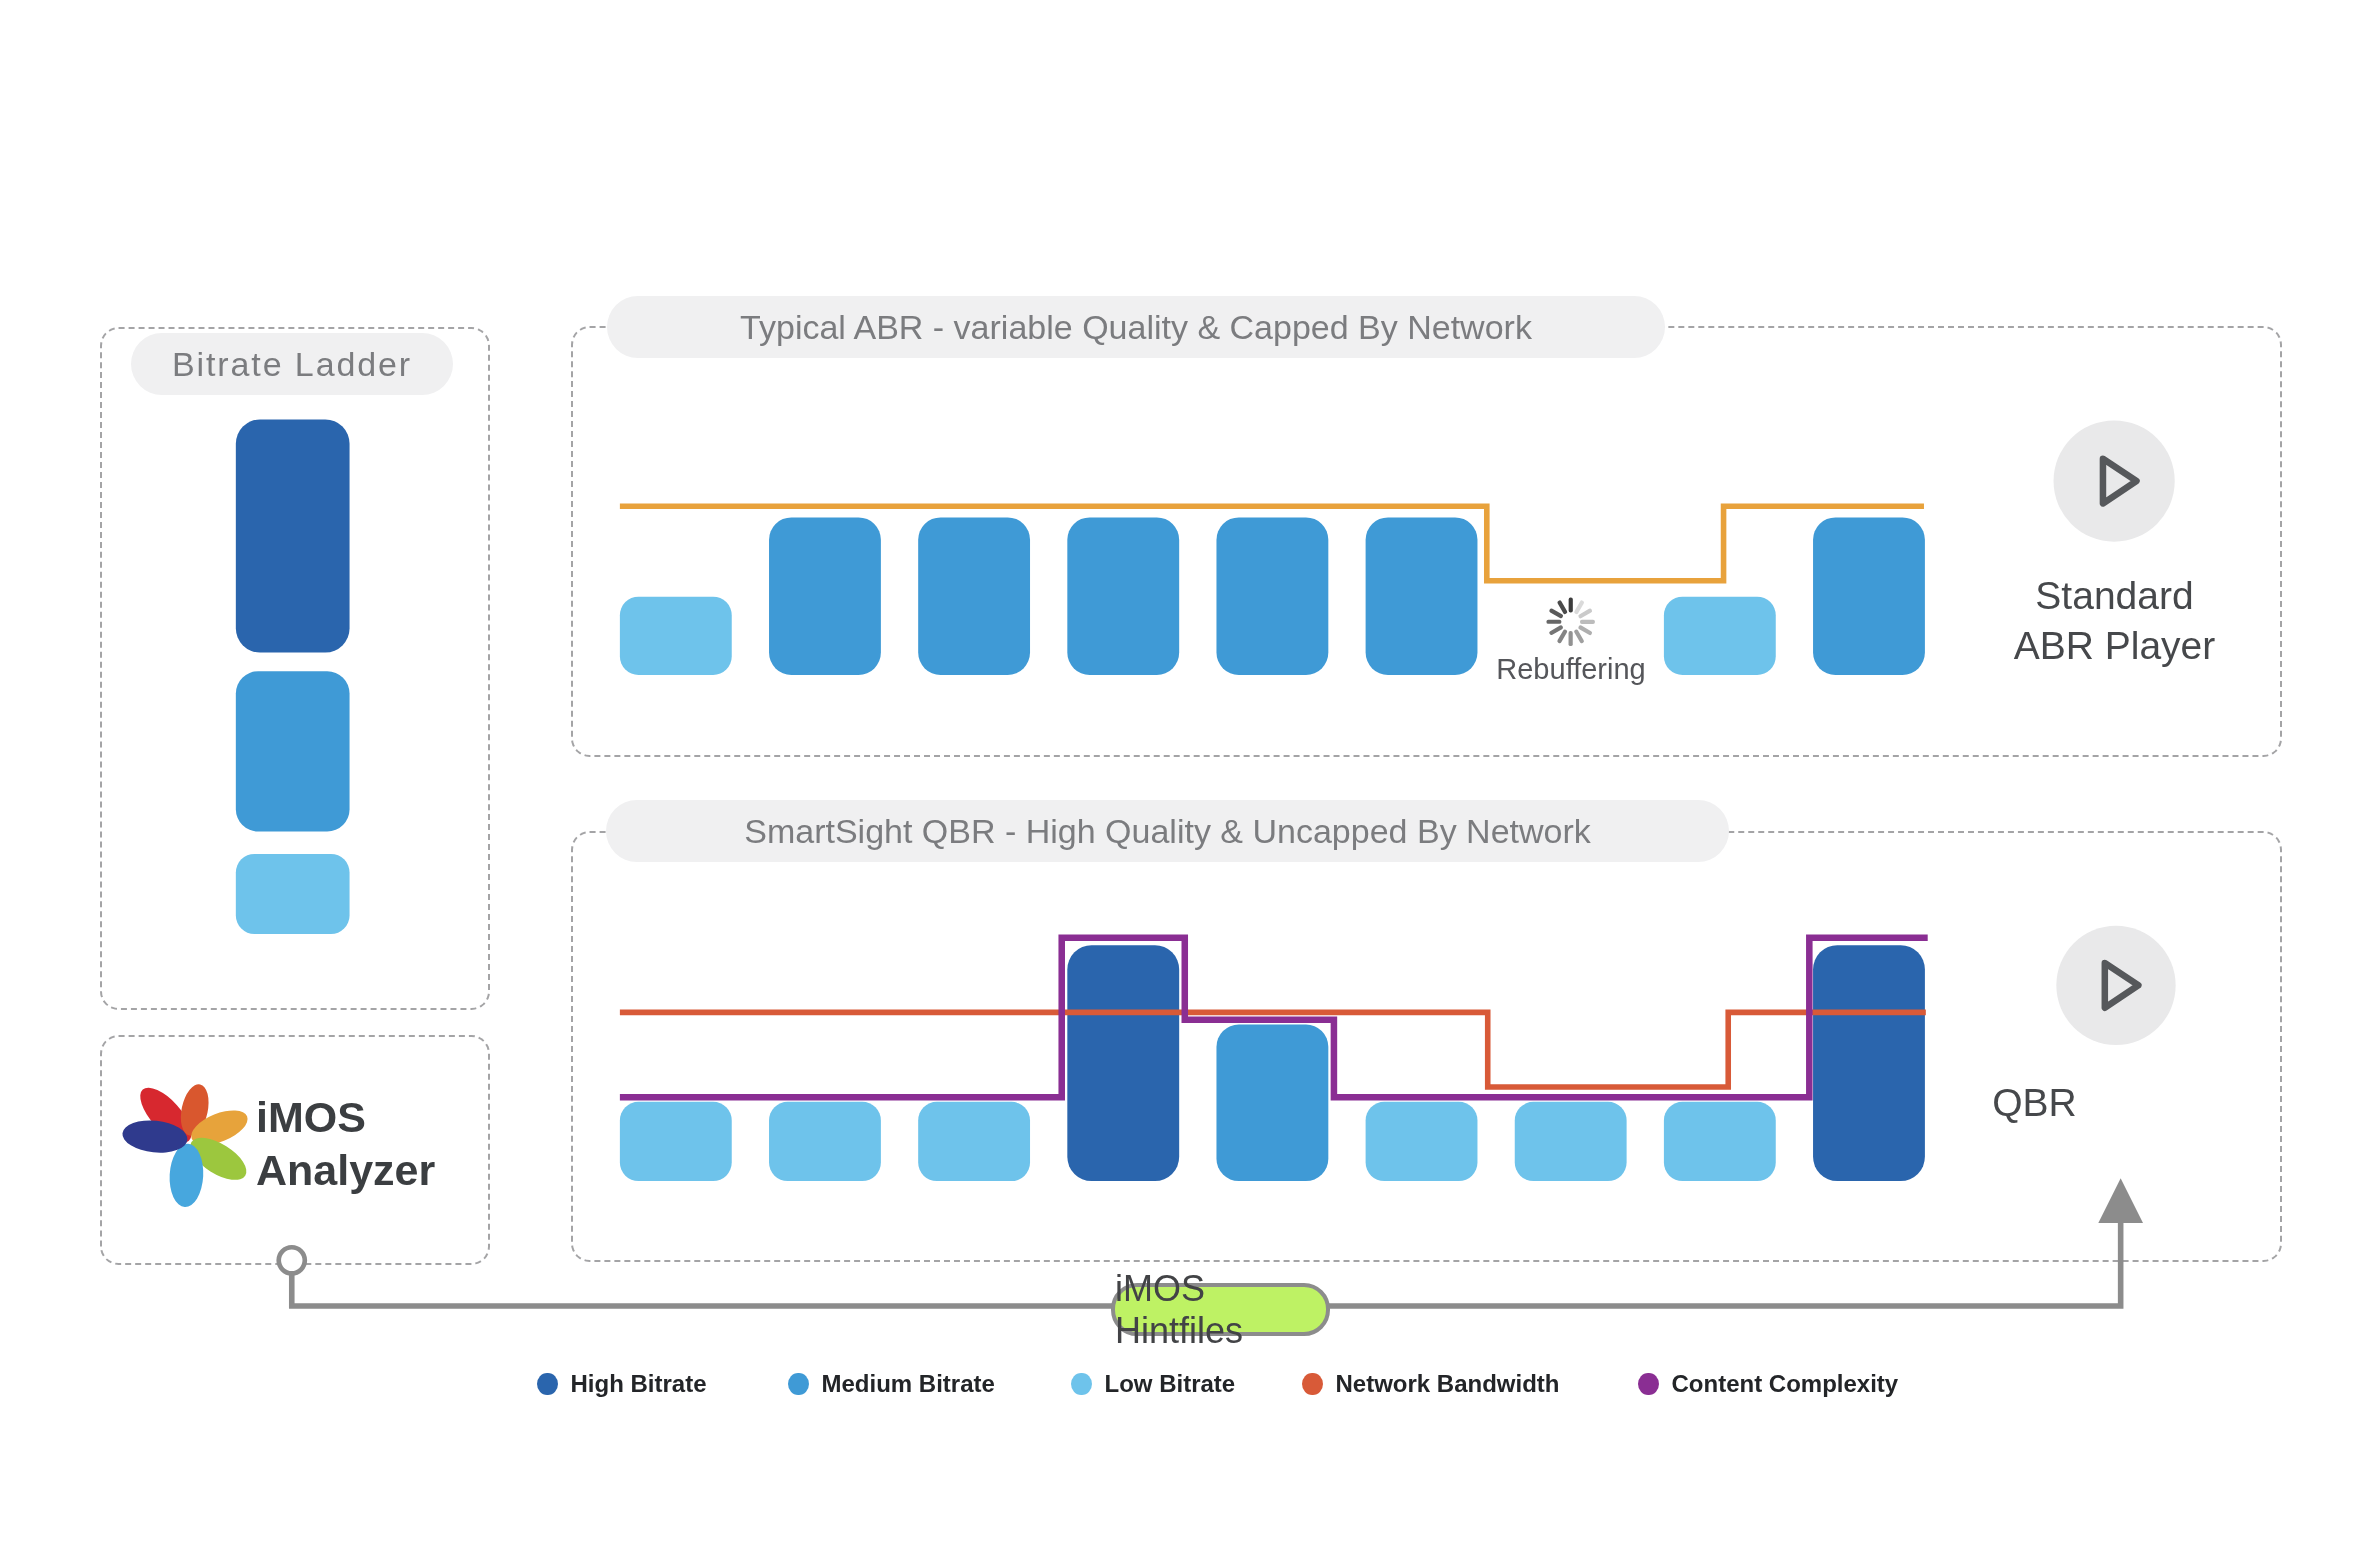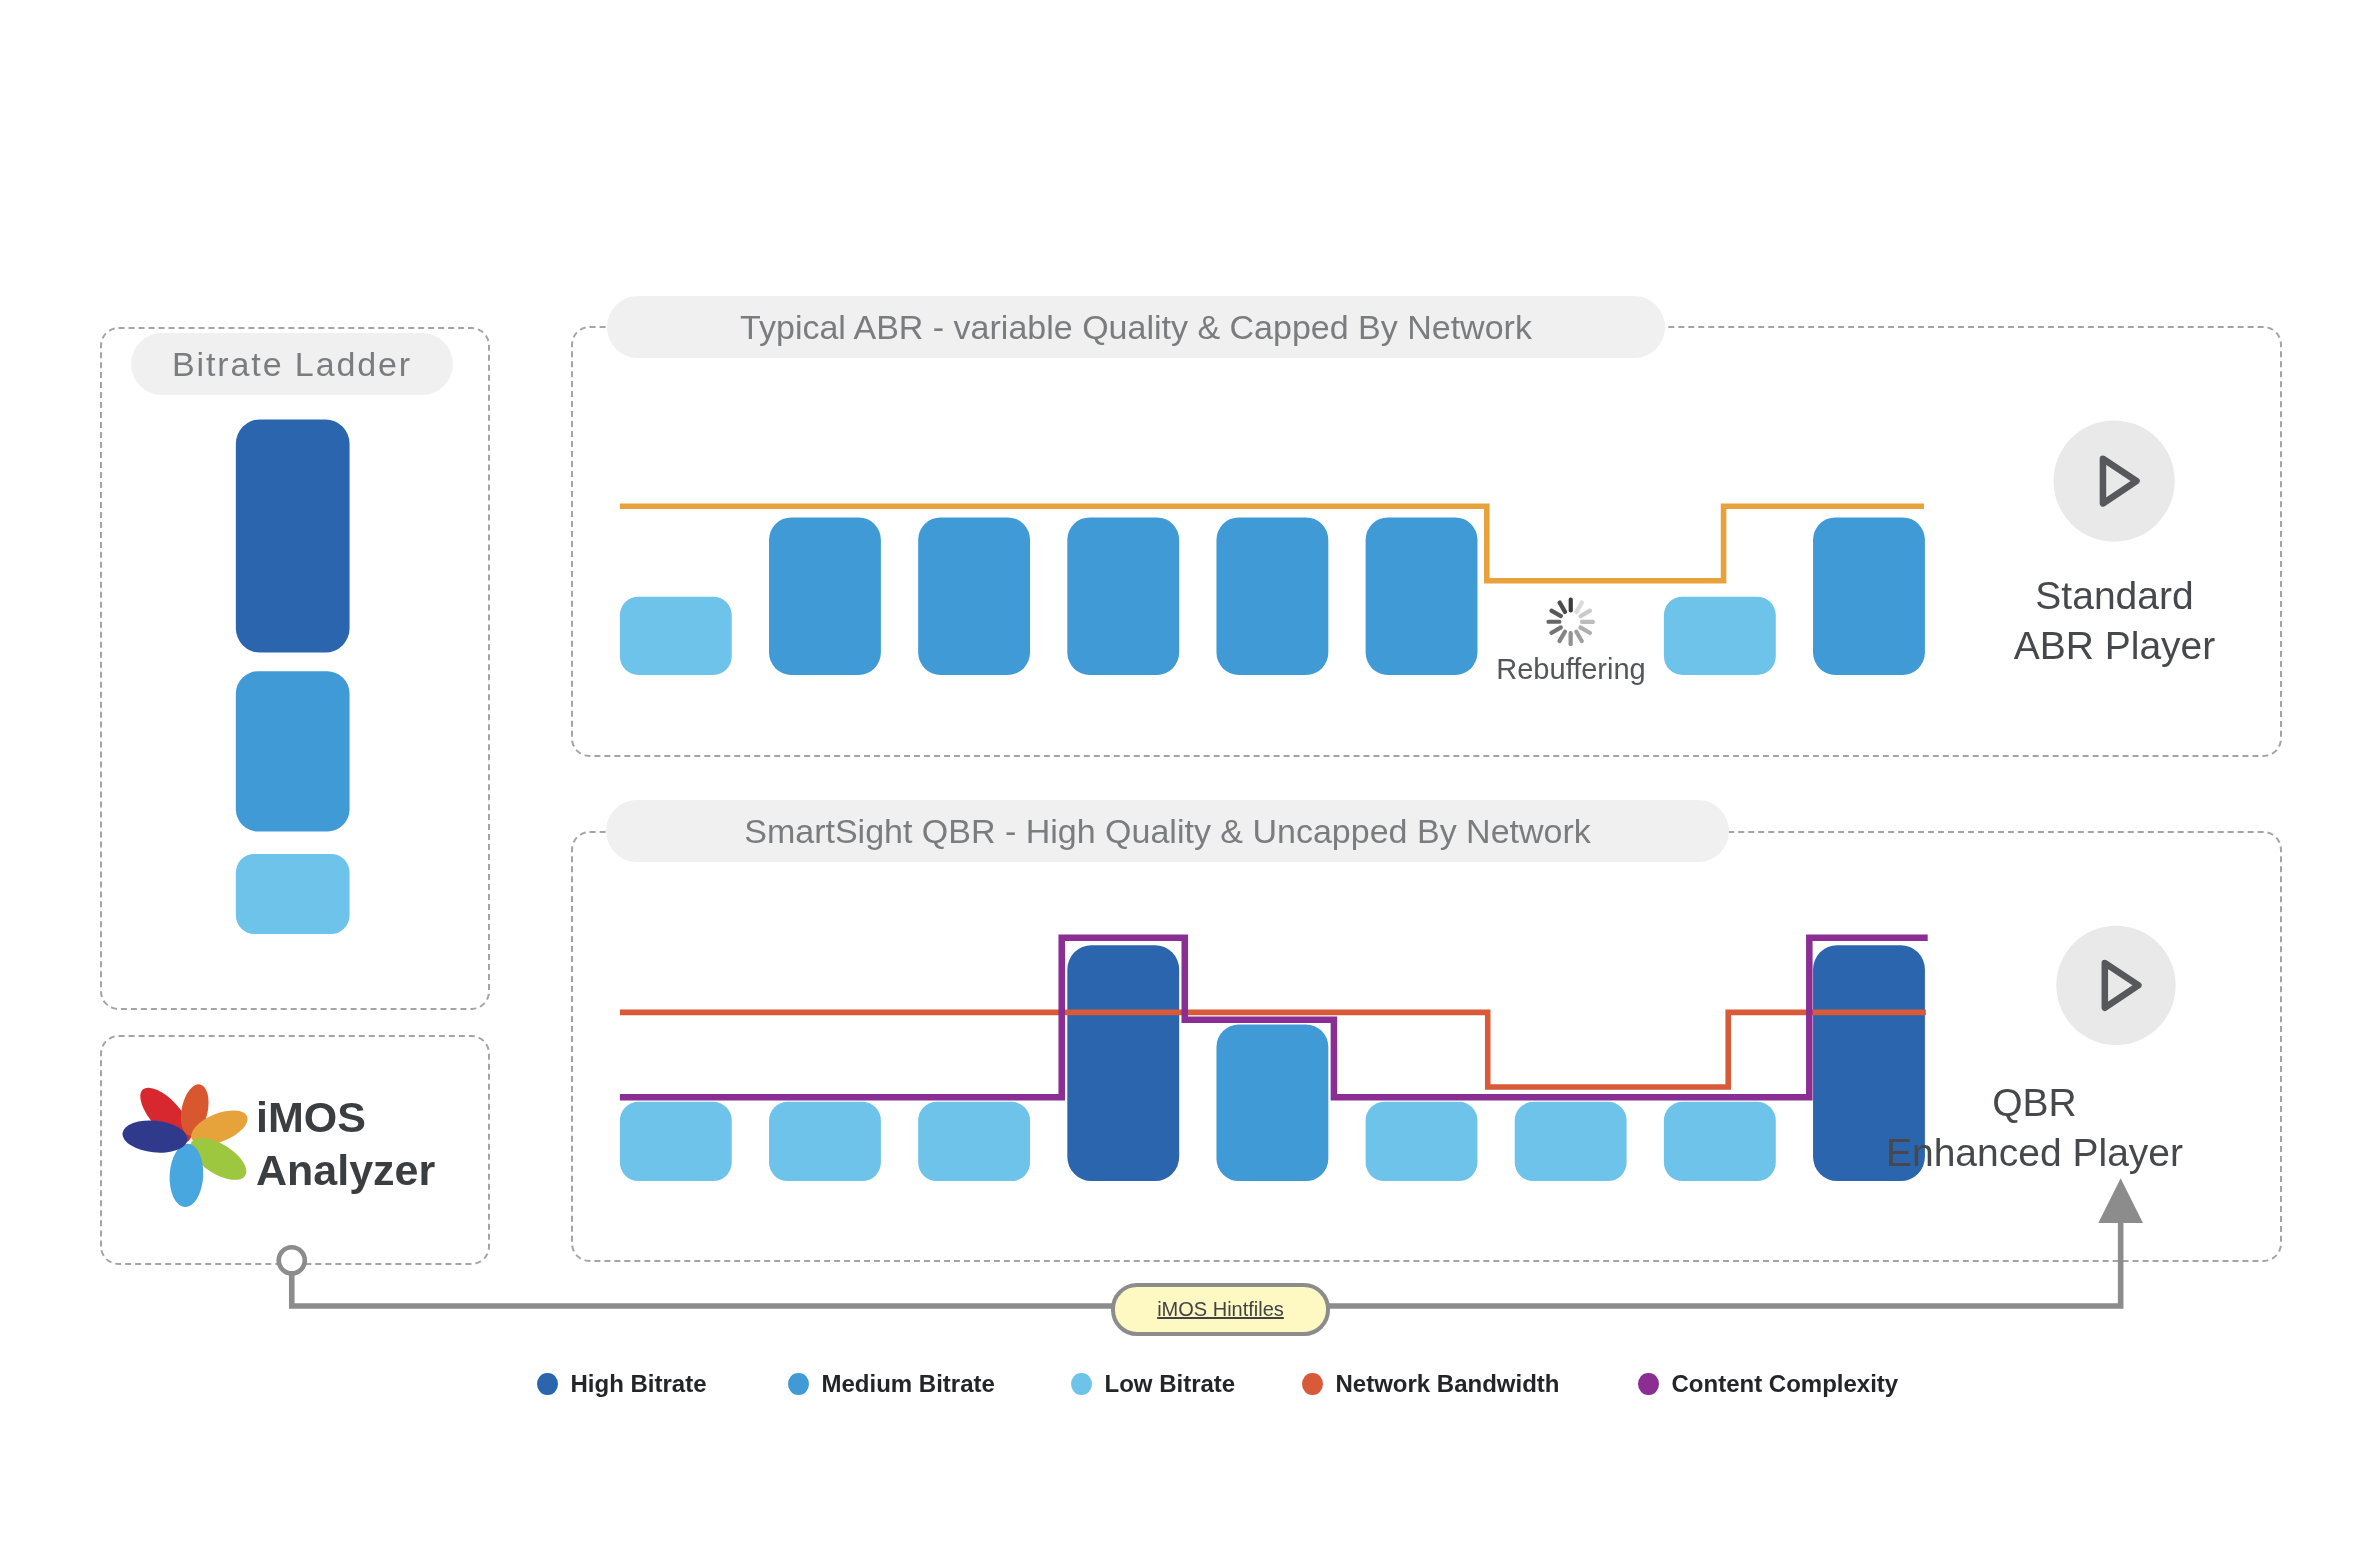--- a/index.html
+++ b/index.html
@@ -7,23 +7,23 @@
           font-family:"Liberation Sans", sans-serif;}
   .dashed-box{position:absolute;border:2.8px dashed #A4A4A6;border-radius:18.6px;z-index:1;}
   .pill{position:absolute;background:#F0F0F1;border-radius:37px;z-index:4;
         display:flex;align-items:center;justify-content:center;
         color:#7B7C7F;font-size:34px;white-space:nowrap;}
   #svg-layer{position:absolute;left:0;top:0;z-index:3;}
   .txt{position:absolute;z-index:5;white-space:nowrap;}
   .player-label{color:#46484B;font-size:39px;line-height:50px;text-align:center;margin-top:12px;}
   .analyzer-label{color:#3B3E41;font-size:43px;font-weight:bold;line-height:53px;}
   .rebuffer-label{color:#55565A;font-size:29px;text-align:center;}
-  .hint-pill{position:absolute;background:#fef9c3;border:4.7px solid #8C8C8C;border-radius:26px;
+  .hint-pill{position:absolute;background:#bef264;border:4.7px solid #8C8C8C;border-radius:26px;
              display:flex;align-items:center;justify-content:center;z-index:6;
-             color:#424346;font-size:20px;font-weight:500;text-decoration:underline;}
+             color:#424346;font-size:36px;font-weight:500;}
   .legend{position:absolute;left:0;top:1370px;width:2377px;height:37px;z-index:5;text-decoration:underline;}
   .legend-item{position:absolute;display:flex;align-items:center;gap:13px;}
   .legend-dot{width:20.5px;height:22.4px;border-radius:50%;flex:0 0 auto;}
   .legend-label{color:#232528;font-size:24px;font-weight:bold;white-space:nowrap;}
 </style>
 </head>
 <body>
 
 <div class="canvas">
 
@@ -113,21 +113,20 @@
 
   <div class="txt rebuffer-label" style="left:1478px;top:653px;width:186px;">Rebuffering</div>
 
   <div class="txt player-label" style="left:1956px;top:559px;width:317px;">
     <div>Standard</div>
     <div>ABR Player</div>
   </div>
 
   <div class="txt player-label" style="left:1876px;top:1066px;width:317px;">
     <div>QBR</div>
-    <div>Enhanced Player</div>
   </div>
 
   <div class="txt analyzer-label" style="left:256px;top:1091px;">
     <div>iMOS</div>
     <div>Analyzer</div>
   </div>
 
   <div class="hint-pill" style="left:1111px;top:1283px;width:211px;height:45px;">iMOS Hintfiles</div>
 
   <div class="legend" id="legend">

